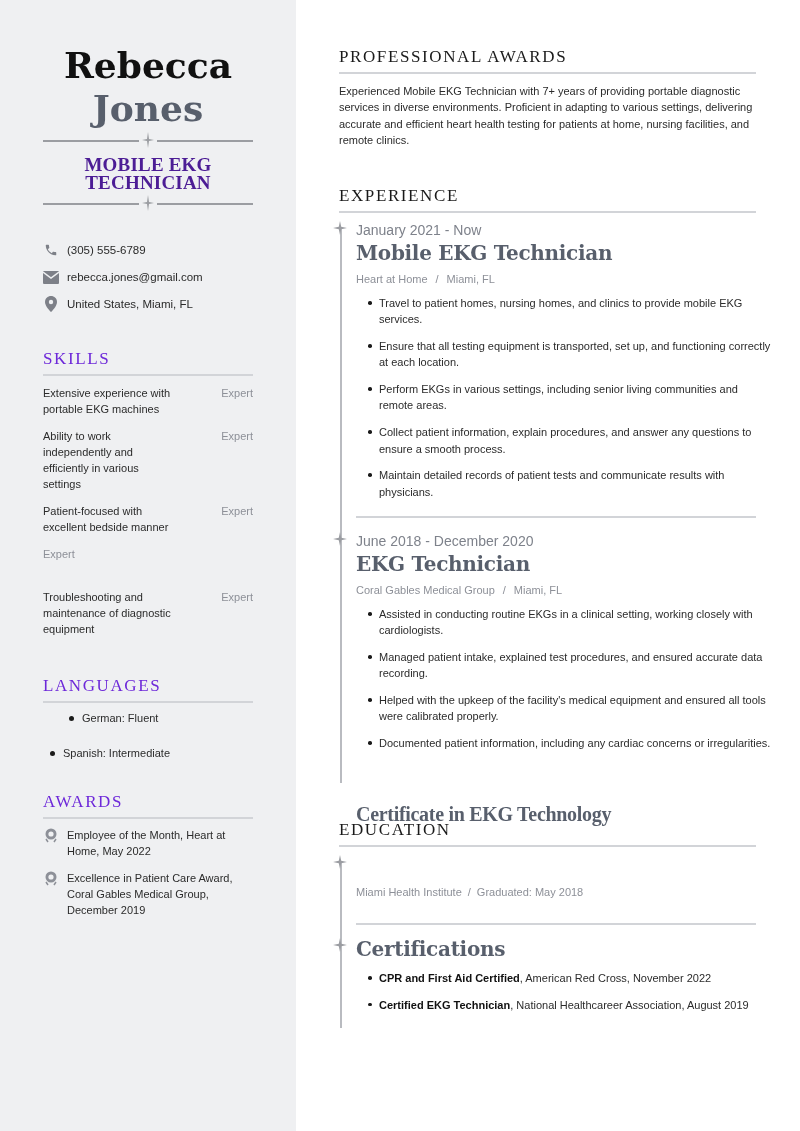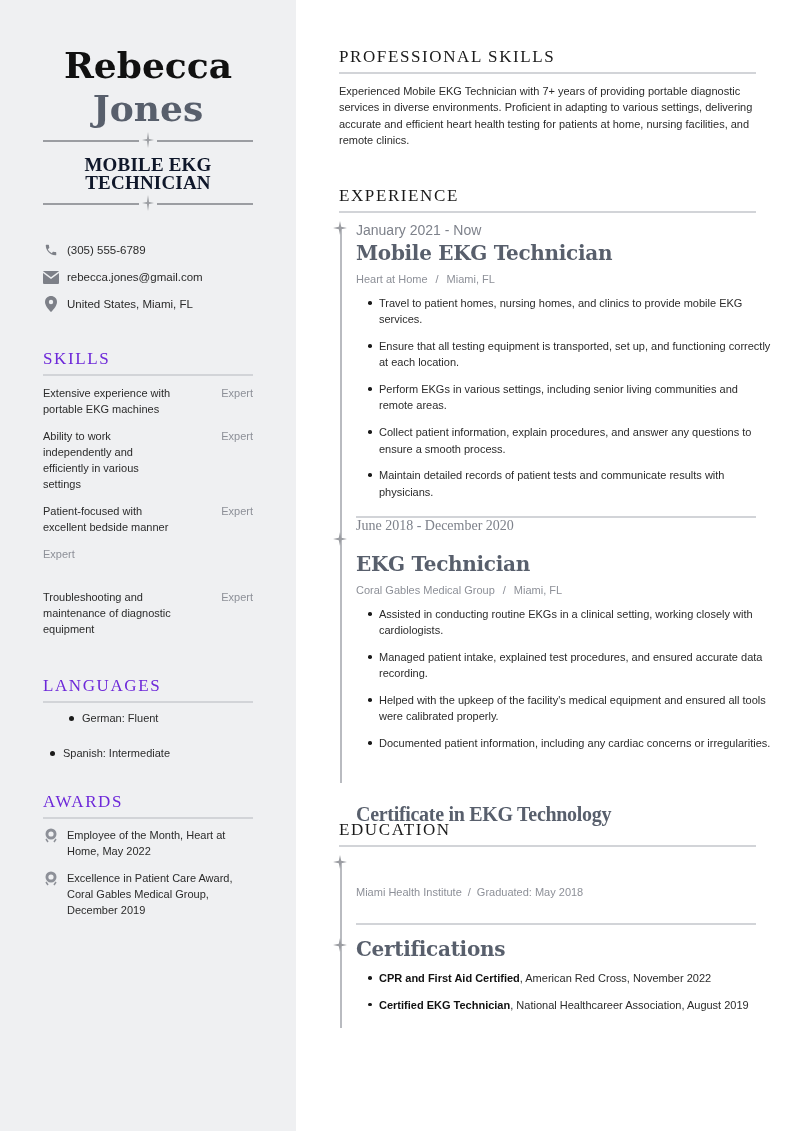--- a/index.html
+++ b/index.html
@@ -13,21 +13,21 @@
   .name { position: absolute; left: 43px; width: 210px; text-align: center; font-family: "DejaVu Serif", serif; font-weight: bold; font-size: 36px; line-height: 42px; }
   .name.first { top: 44px; color: #111111; }
   .name.last { top: 87px; color: #585f6c; }
 
   .divider { position: absolute; left: 43px; width: 210px; height: 12px; }
   .divider .line { position: absolute; top: 5px; height: 2px; background: #9b9da2; }
   .divider .line.l { left: 0; width: 96px; }
   .divider .line.r { left: 114px; width: 96px; }
   .divider .star { position: absolute; left: 99px; top: -3px; width: 12px; height: 16px; }
 
-  .jobtitle { position: absolute; left: 43px; top: 156px; width: 210px; text-align: center; font-family: "Liberation Serif", serif; font-weight: bold; font-size: 19px; line-height: 18px; color: #0f172a; letter-spacing: 0.2px; }
+  .jobtitle { position: absolute; left: 43px; top: 156px; width: 210px; text-align: center; font-family: "Liberation Serif", serif; font-weight: bold; font-size: 19px; line-height: 18px; color: #4c1d95; letter-spacing: 0.2px; }
 
   
   .contact { position: absolute; left: 43px; height: 18px; display: flex; align-items: center; font-size: 11.5px; color: #2a2a2a; }
   .contact .ic { width: 16px; height: 16px; margin-right: 8px; display: inline-flex; align-items: center; justify-content: center; }
 
   
   .side-h { position: absolute; left: 43px; width: 210px; font-family: "Liberation Serif", serif; font-size: 17px; letter-spacing: 1.6px; color: #6d28d9; padding-bottom: 5px; border-bottom: 2px solid #d2d4d8; }
 
   .skill { position: absolute; left: 43px; width: 210px; display: flex; justify-content: space-between; font-size: 11px; line-height: 16px; color: #2b2b2b; }
   .skill .sname { width: 140px; }
@@ -160,21 +160,21 @@
         <circle cx="8" cy="7" r="5.5" fill="#8d9098"></circle>
         <circle cx="8" cy="7" r="2.6" fill="#eff0f2"></circle>
         <path d="M3 12 L5 15 M13 12 L11 15" stroke="#8d9098" stroke-width="1.5"></path>
       </svg>
     <span>Excellence in Patient Care Award, Coral Gables Medical Group, December 2019</span>
   </div>
 </aside>
 
 <main class="main">
 
-  <div class="main-h" style="top:47px;">PROFESSIONAL SKILLS</div>
+  <div class="main-h" style="top:47px;">PROFESSIONAL AWARDS</div>
   <p class="summary">Experienced Mobile EKG Technician with 7+ years of providing portable diagnostic services in diverse environments. Proficient in adapting to various settings, delivering accurate and efficient heart health testing for patients at home, nursing facilities, and remote clinics.</p>
 
   <div class="main-h" style="top:186px;">EXPERIENCE</div>
 
   <div class="timeline" style="top:228px; height:555px;"></div>
 
   <svg class="tstar" style="top:221px;" viewBox="0 0 14 14">
       <path d="M7 0 L8.2 5.8 L14 7 L8.2 8.2 L7 14 L5.8 8.2 L0 7 L5.8 5.8 Z" fill="#9b9da2"></path>
     </svg>
   <div class="date" style="top:222px;">January 2021 - Now</div>
@@ -188,21 +188,21 @@
     <li>Perform EKGs in various settings, including senior living communities and remote areas.</li>
     <li>Collect patient information, explain procedures, and answer any questions to ensure a smooth process.</li>
     <li>Maintain detailed records of patient tests and communicate results with physicians.</li>
   </ul>
 
   <div class="sep-line" style="top:516px;"></div>
 
   <svg class="tstar" style="top:532px;" viewBox="0 0 14 14">
       <path d="M7 0 L8.2 5.8 L14 7 L8.2 8.2 L7 14 L5.8 8.2 L0 7 L5.8 5.8 Z" fill="#9b9da2"></path>
     </svg>
-  <div class="date" style="top:518px;font-family:Liberation Serif, serif;">June 2018 - December 2020</div>
+  <div class="date" style="top:533px;">June 2018 - December 2020</div>
   <div class="role" style="top:552px;">EKG Technician</div>
   <div class="company" style="top:584px;">
     <span>Coral Gables Medical Group</span><span class="sep">/</span><span>Miami, FL</span>
   </div>
   <ul class="bullets" style="top:606px;">
     <li>Assisted in conducting routine EKGs in a clinical setting, working closely with cardiologists.</li>
     <li>Managed patient intake, explained test procedures, and ensured accurate data recording.</li>
     <li>Helped with the upkeep of the facility's medical equipment and ensured all tools were calibrated properly.</li>
     <li>Documented patient information, including any cardiac concerns or irregularities.</li>
   </ul>

